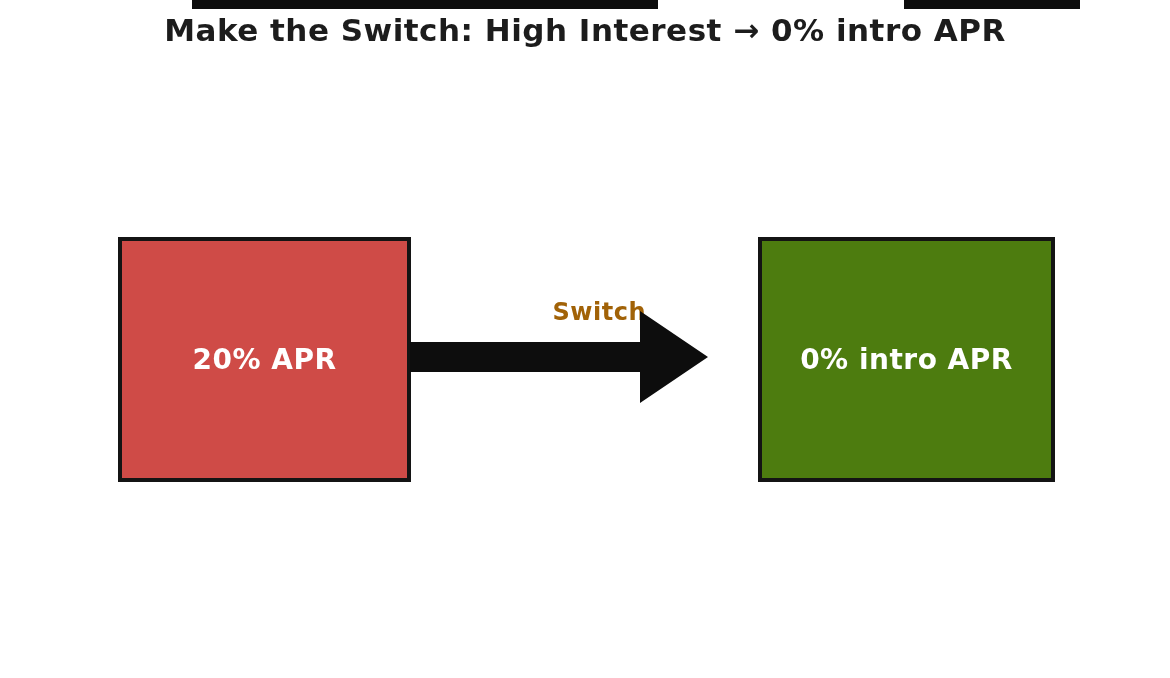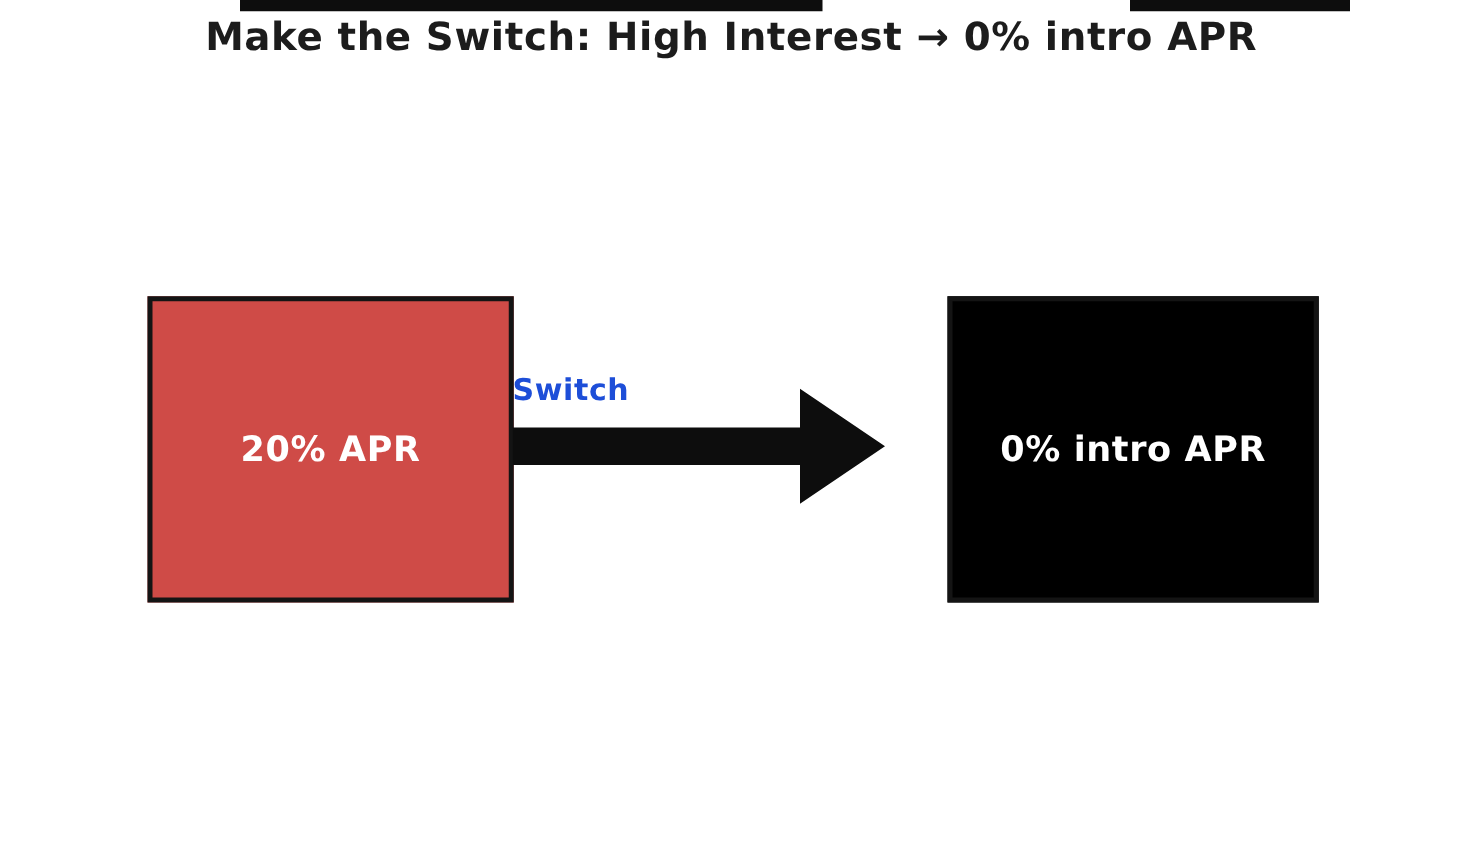--- a/index.html
+++ b/index.html
@@ -58,24 +58,24 @@
     top: 307px;
     width: 300px;
     height: 100px;
   }
   .arrow-wrap svg { display: block; width: 100%; height: 100%; }
   .arrow-label {
     position: absolute;
     left: 410px;
     top: 298px;
     width: 236px;
-    text-align: left;
+    text-align: right;
     font-size: 24px;
     font-weight: 700;
-    color: #1d4ed8;
+    color: #a16207;
     letter-spacing: 0.5px;
   }
 </style>
 </head>
 <body>
 
 <div class="canvas">
 
   <div class="top-bar bar-left"></div>
   <div class="top-bar bar-right"></div>
@@ -87,17 +87,17 @@
   </div>
 
   <div class="arrow-label">Switch</div>
 
   <div class="arrow-wrap" style="color: rgb(13, 13, 13);">
     <svg viewBox="0 0 300 100" preserveAspectRatio="none" aria-hidden="true">
       <polygon fill="currentColor" points="0,35 230,35 230,4 298,50 230,96 230,65 0,65"></polygon>
     </svg>
   </div>
 
-  <div class="card new" style="background: #000000;">
+  <div class="card new" style="background: #4d7c0f;">
     <span>0% intro APR</span>
   </div>
 
 </div>
 
 </body></html>

